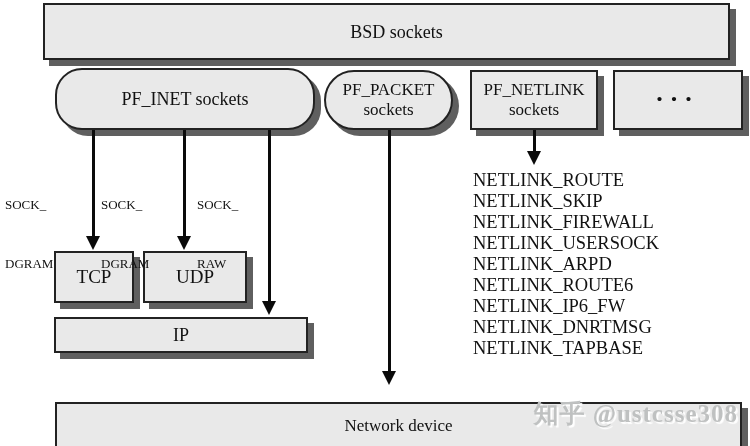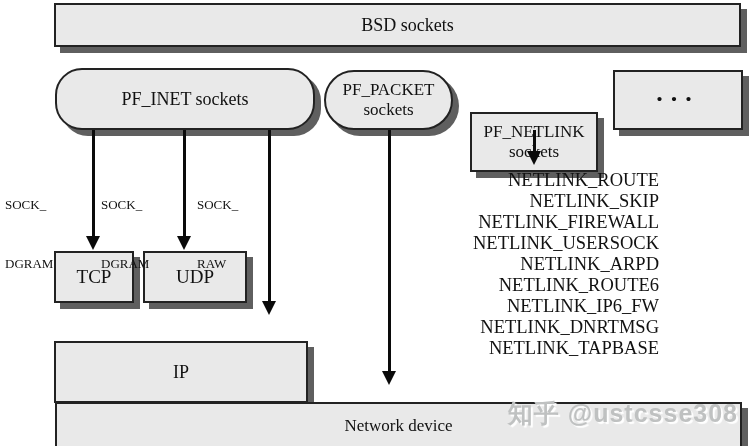--- a/index.html
+++ b/index.html
@@ -29,28 +29,28 @@
     border: 2px solid var(--box-border);
     box-shadow: 6px 6px 0 var(--box-shadow);
     display: flex;
     flex-direction: column;
     align-items: center;
     justify-content: center;
     text-align: center;
     font-size: 18px;
     line-height: 20px;
   }
-  .box-bsd       { left: 54px;  top: 3px;   width: 687px; height: 44px; padding-left: 20px; }
+  .box-bsd       { left: 43px;  top: 3px;   width: 687px; height: 57px; padding-left: 20px; }
   .box-pf-inet   { left: 55px;  top: 68px;  width: 260px; height: 62px; border-radius: 27px; }
   .box-pf-packet { left: 324px; top: 70px;  width: 129px; height: 60px; font-size: 17px; border-radius: 30px; }
-  .box-pf-netlink{ left: 470px; top: 70px;  width: 128px; height: 60px; font-size: 17px; margin-top: 42px; }
+  .box-pf-netlink{ left: 470px; top: 70px;  width: 128px; height: 60px; font-size: 17px; }
   .box-more      { left: 613px; top: 70px;  width: 130px; height: 60px; }
   .box-tcp       { left: 54px;  top: 251px; width: 80px;  height: 52px; font-size: 19px; }
   .box-udp       { left: 143px; top: 251px; width: 104px;  height: 52px; font-size: 19px; }
-  .box-ip        { left: 54px;  top: 317px; width: 254px; height: 62px; margin-top: 24px; }
+  .box-ip        { left: 54px;  top: 317px; width: 254px; height: 36px; }
   .box-netdev    { left: 55px;  top: 386px; width: 687px; height: 48px; font-size: 17px; margin-top: 16px; }
   .dots-label {
     font-size: 26px;
     font-weight: bold;
     letter-spacing: 8px;
     transform: translateY(-7px);
   }
   .arrow {
     position: absolute;
     width: 3px;
@@ -79,27 +79,26 @@
   .label-stream { left: 5px;   top: 156px; }
   .label-dgram  { left: 101px; top: 156px; }
   .label-raw    { left: 197px; top: 156px; }
   .netlink-list {
     position: absolute;
     left: 473px;
     top: 170px;
     font-size: 18.5px;
     line-height: 21px;
     white-space: nowrap;
-    text-align: right;
   }
   .watermark {
     position: absolute;
     right: 12px;
     top: 397px;
-    font-family: Liberation Sans, sans-serif;
+    font-family: Liberation Serif, serif;
     font-size: 25px;
     font-weight: bold;
     letter-spacing: 1px;
     color: var(--watermark);
     text-shadow: 2px 2px 1px #ffffff;
   }
 </style>
 </head>
 <body>
 

